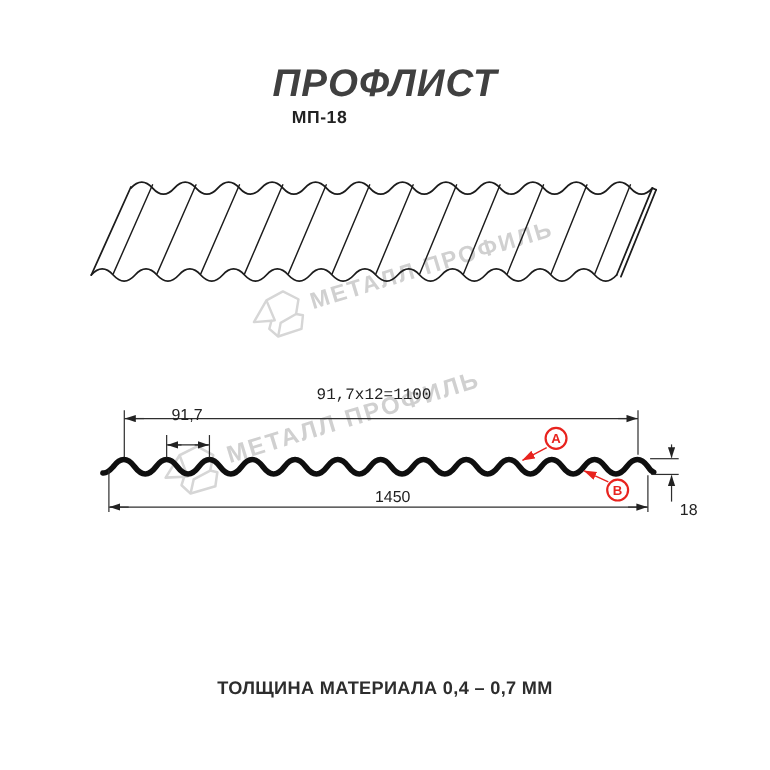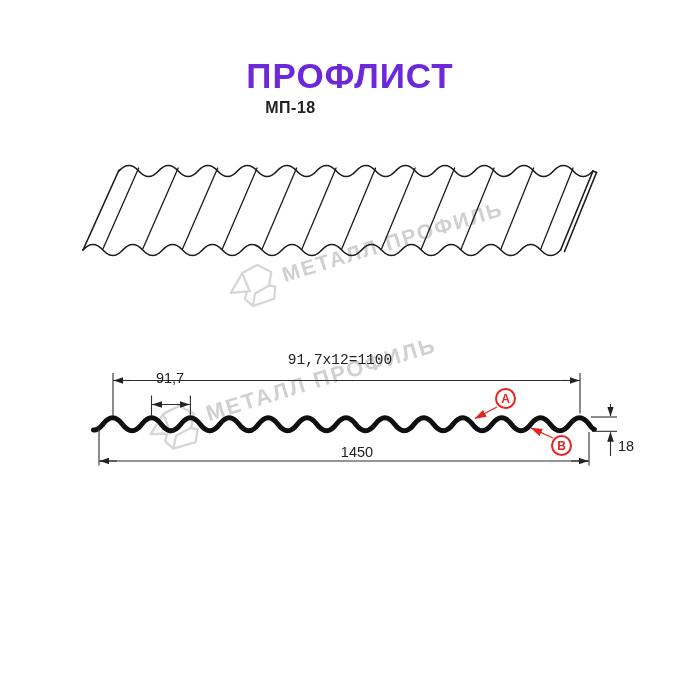--- a/index.html
+++ b/index.html
@@ -4,35 +4,35 @@
 <style>
   html,body{margin:0;padding:0;background:#fff;}
   .stage{
     position:relative;width:700px;height:700px;background:#ffffff;overflow:hidden;
     font-family:"Liberation Sans", sans-serif;
   }
   
   .txt{position:absolute;white-space:nowrap;}
   .title{
     left:0;top:56px;width:700px;text-align:center;
-    font-size:35px;font-weight:bold;letter-spacing:1px;color:#6d28d9;
+    font-size:35px;font-weight:bold;letter-spacing:1px;color:#404040;font-style:italic;
   }
   .subtitle{
     left:0;top:99px;width:581px;text-align:center;
     font-size:16px;font-weight:bold;letter-spacing:0.5px;color:#222;
   }
   .caption{
     left:0;top:617px;width:700px;text-align:center;
     font-size:16.5px;font-weight:600;letter-spacing:0.3px;color:#2d2d2d;
   }
   .dim-label{font-size:14.5px;color:#222;}
   .lbl-1100{left:340px;top:352px;transform:translateX(-50%);font-family:Liberation Mono, monospace;}
   .lbl-917{left:170px;top:370px;transform:translateX(-50%);}
   .lbl-1150{left:357px;top:444px;transform:translateX(-50%);}
-  .lbl-18{left:618px;top:438px;}
+  .lbl-18{left:618px;top:456px;}
   
   .marker{
     position:absolute;width:21px;height:21px;box-sizing:border-box;
     border:2px solid #e8231e;border-radius:50%;
     display:flex;align-items:center;justify-content:center;
     font-size:12px;font-weight:bold;color:#e8231e;background:transparent;
   }
   .marker-a{left:495px;top:388px;}
   .marker-b{left:551px;top:435px;}
   
@@ -145,13 +145,14 @@
   <div class="txt dim-label lbl-1150 layer-txt">1450</div>
   <div class="txt dim-label lbl-18 layer-txt">18</div>
 
   <div class="marker marker-a layer-txt">
     <span>A</span>
   </div>
   <div class="marker marker-b layer-txt">
     <span>B</span>
   </div>
 
+  <div class="txt caption layer-txt">ТОЛЩИНА МАТЕРИАЛА 0,4 – 0,7 ММ</div>
 </div>
 
 </body></html>

